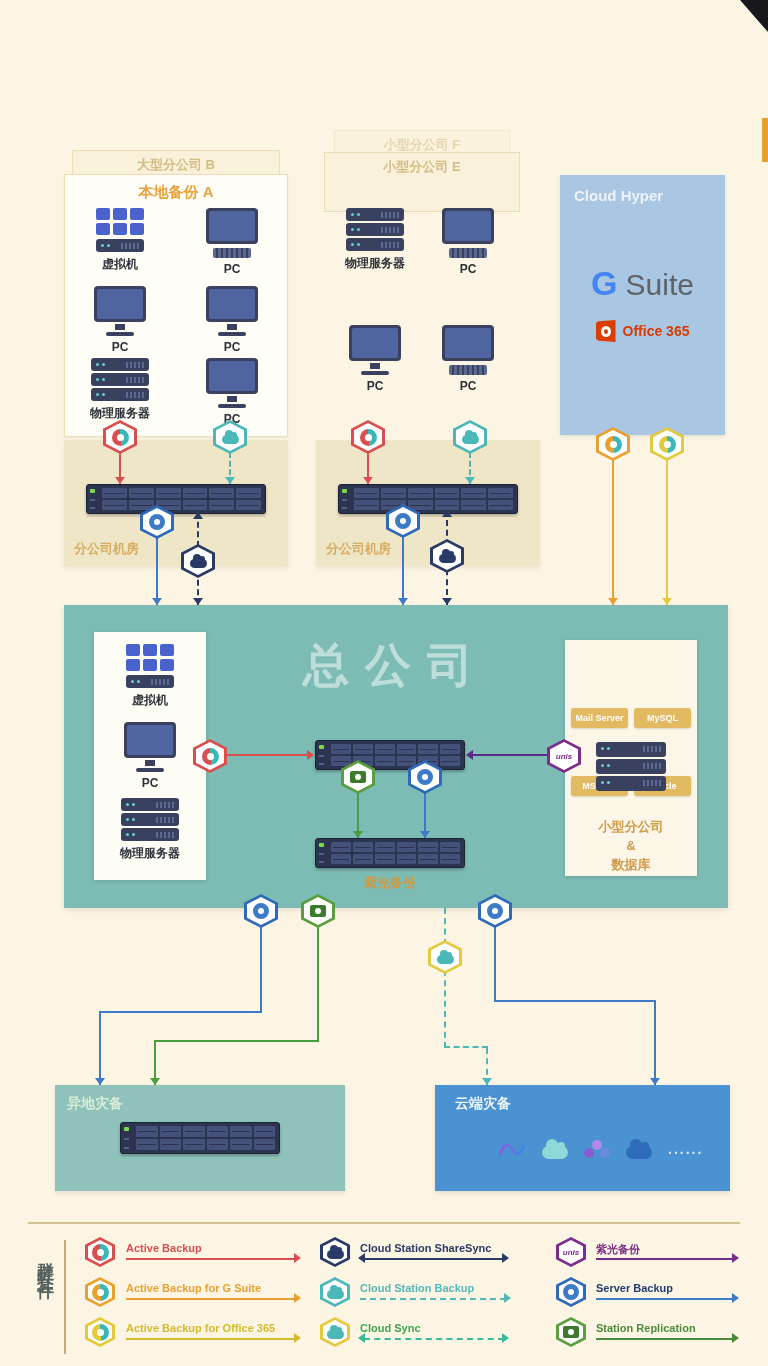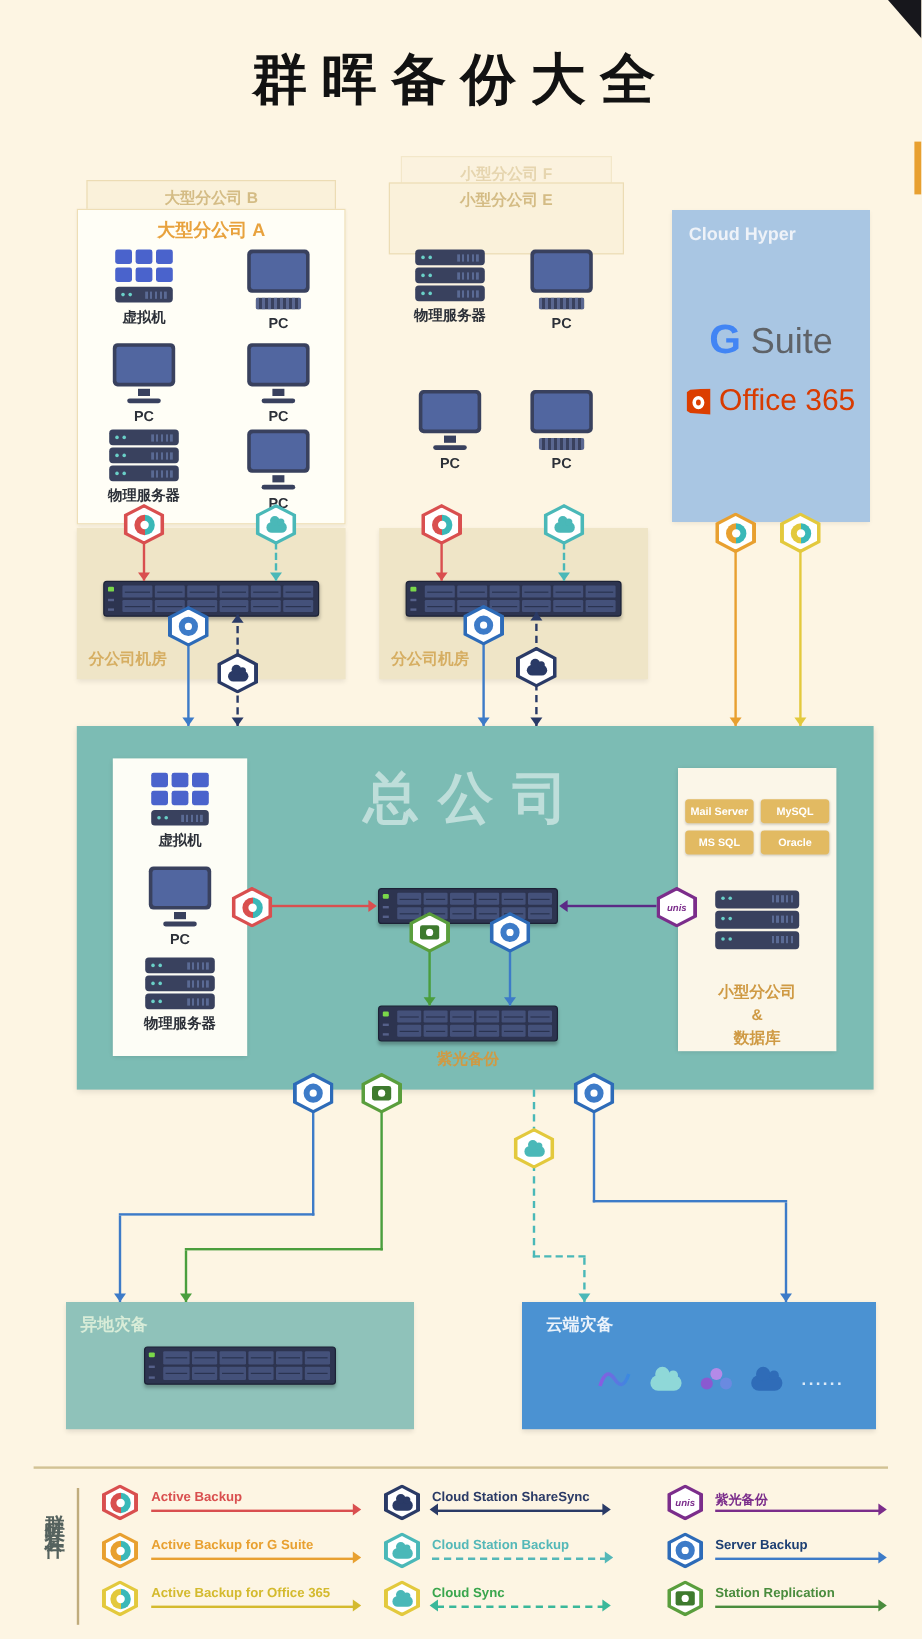--- a/index.html
+++ b/index.html
@@ -22,21 +22,21 @@
   .whitebox{background:#fdfdf6;box-shadow:0 1px 4px rgba(0,0,0,.15);}
   .dbbox{background:#fbf6e8;box-shadow:0 1px 4px rgba(0,0,0,.15);}
   .saas{background:#a9c6e3;box-shadow:0 2px 4px rgba(0,0,0,.08);}
   .saas-h{position:absolute;left:574px;top:187px;font-size:15px;font-weight:bold;color:#eef2f8;}
   .gsuite{position:absolute;left:560px;width:165px;top:264px;display:flex;gap:8px;justify-content:center;align-items:baseline;}
   .gsuite b{font-size:34px;color:#4285f4;}
   .gsuite span{font-size:30px;color:#5f6368;}
   .office{position:absolute;left:560px;width:165px;top:320px;display:flex;gap:7px;justify-content:center;align-items:center;}
   .office-ic{width:20px;height:22px;background:#dc3e00;clip-path:polygon(15% 6%,100% 0,100% 100%,15% 94%,0 85%,0 15%);position:relative;}
   .office-ic::after{content:"";position:absolute;left:5px;top:6px;width:10px;height:11px;border:3px solid #fff;border-radius:50%;box-sizing:border-box;}
-  .office-txt{font-size:25px;font-weight:400;color:#d83b01;}
+  .office-txt{font-size:14px;font-weight:700;color:#d83b01;}
   .drbox-l{background:#8fc2ba;box-shadow:0 2px 4px rgba(0,0,0,.1);}
   .drbox-r{background:#4b92d2;box-shadow:0 2px 4px rgba(0,0,0,.1);}
   .dr-lbl{position:absolute;font-size:14px;font-weight:bold;}
   
   .dev{position:absolute;width:100px;display:flex;flex-direction:column;align-items:center;gap:4px;z-index:2;}
   .lbl{font-size:12px;font-weight:bold;color:#2c3038;text-align:center;}
   .mon{width:52px;height:36px;background:#39415e;border-radius:4px;padding:3px;box-sizing:border-box;}
   .mon i{display:block;width:100%;height:100%;background:#5166a0;border-radius:2px;}
   .stand{width:10px;height:6px;background:#39415e;margin:-2px 0;}
   .base{width:28px;height:4px;background:#39415e;border-radius:2px;}
@@ -92,56 +92,55 @@
   .ln.h.dash{border-top-style:dashed;}
   .ar{position:absolute;width:0;height:0;border:5px solid transparent;z-index:4;}
   .ar.d{border-top-width:7px;border-bottom-width:0;}
   .ar.u{border-bottom-width:7px;border-top-width:0;}
   .ar.l{border-right-width:7px;border-left-width:0;}
   .ar.r{border-left-width:7px;border-right-width:0;}
   
   .local-lbl{position:absolute;left:315px;width:150px;top:874px;text-align:center;font-size:13px;font-weight:bold;color:#cf9a44;}
   .badges{position:absolute;left:571px;top:666px;width:120px;display:grid;grid-template-columns:1fr 1fr;gap:6px;z-index:2;}
   .badge{background:#e2ba62;color:#fff;font-size:9px;font-weight:bold;border-radius:3px;height:20px;
-         display:flex;align-items:center;justify-content:center;box-shadow:0 1px 2px rgba(0,0,0,.15);}
+         display:flex;align-items:center;justify-content:center;box-shadow:0 1px 2px rgba(0,0,0,.15);margin-top:42px;}
   .db-cap{position:absolute;left:565px;top:818px;width:132px;text-align:center;font-size:13px;font-weight:bold;
           color:#cf9a44;line-height:1.45;z-index:2;}
   
   .dr-icons{position:absolute;left:498px;top:1132px;display:flex;gap:16px;align-items:center;height:34px;z-index:2;}
   .big-cloud{width:26px;height:13px;border-radius:8px;background:var(--c);position:relative;margin-top:6px;}
   .big-cloud::before{content:"";position:absolute;left:4px;top:-7px;width:12px;height:12px;border-radius:50%;background:var(--c);}
   .big-cloud::after{content:"";position:absolute;right:3px;top:-4px;width:8px;height:8px;border-radius:50%;background:var(--c);}
   .cp3{position:relative;width:26px;height:18px;}
   .cp3 i{position:absolute;width:10px;height:10px;border-radius:50%;}
   .dr-more{color:#dceaf8;font-weight:bold;letter-spacing:2px;font-size:14px;}
   
   .lg-lbl{position:absolute;font-size:11px;font-weight:bold;white-space:nowrap;z-index:2;}
   .lg-side{position:absolute;left:34px;top:1248px;writing-mode:vertical-rl;letter-spacing:7px;
            font-size:17px;font-weight:bold;color:#55625e;}
 </style>
 </head>
 <body>
 
 <div class="stage">
 
-  <div class="title">群晖备份大全</div>
   <i class="abs" style="top:0;right:0;width:0;height:0;border-left:28px solid transparent;border-top:32px solid #17171c;"></i>
   <i class="abs" style="right:0;top:118px;width:6px;height:44px;background:#e8a030;"></i>
 
   <div class="box card-back" style="left:72px;top:150px;width:208px;height:60px;">
     <div class="card-bh">大型分公司 B</div>
   </div>
   <div class="box card-back" style="left:334px;top:130px;width:176px;height:50px;opacity:.55;">
     <div class="card-bh">小型分公司 F</div>
   </div>
   <div class="box card-back" style="left:324px;top:152px;width:196px;height:60px;">
     <div class="card-bh">小型分公司 E</div>
   </div>
   <div class="box card" style="left:64px;top:174px;width:224px;height:263px;">
-    <div class="card-h">大型分公司 A</div>
+    <div class="card-h">本地备份 A</div>
   </div>
 
   <div class="dev" style="left:70px;top:208px;">
     <div class="vm-grid">
         <span></span>
         <span></span>
         <span></span>
         <span></span>
         <span></span>
         <span></span>

